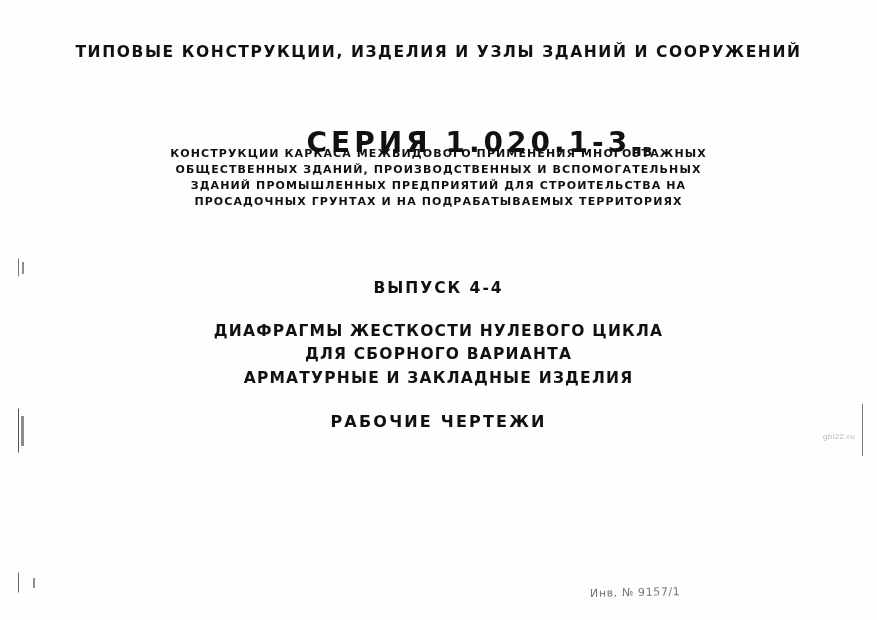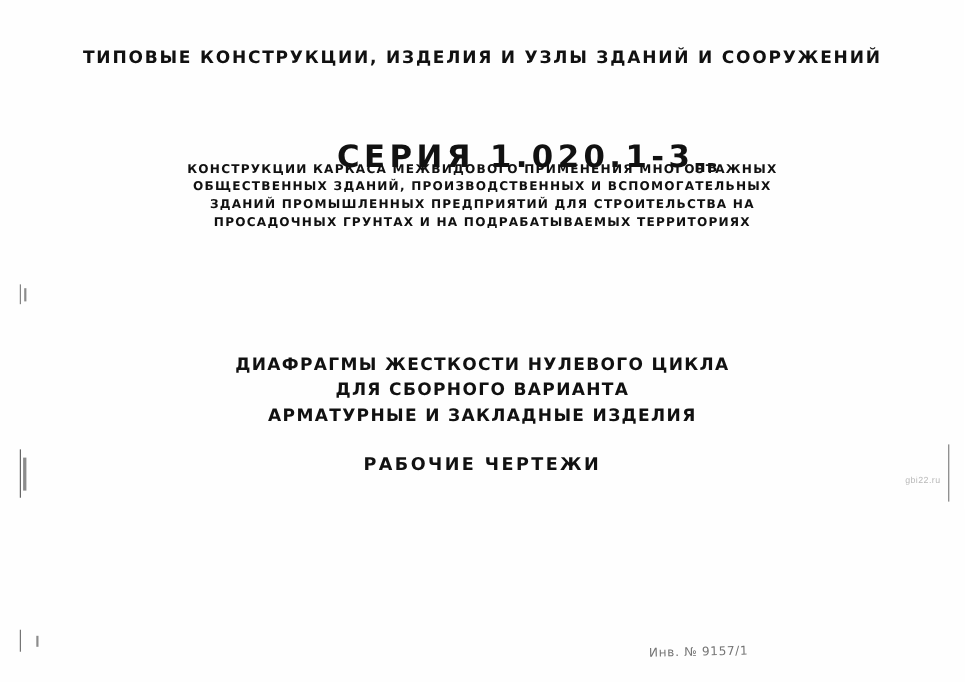--- a/index.html
+++ b/index.html
@@ -158,20 +158,21 @@
 
     <div class="block t-series">
       <span>СЕРИЯ 1.020.1-3</span><span class="suffix">пв</span>
     </div>
 
     <div class="block t-desc">КОНСТРУКЦИИ КАРКАСА МЕЖВИДОВОГО ПРИМЕНЕНИЯ МНОГОЭТАЖНЫХ
 ОБЩЕСТВЕННЫХ ЗДАНИЙ, ПРОИЗВОДСТВЕННЫХ И ВСПОМОГАТЕЛЬНЫХ
 ЗДАНИЙ ПРОМЫШЛЕННЫХ ПРЕДПРИЯТИЙ ДЛЯ СТРОИТЕЛЬСТВА НА
 ПРОСАДОЧНЫХ ГРУНТАХ И НА ПОДРАБАТЫВАЕМЫХ ТЕРРИТОРИЯХ</div>
 
+    <div class="block t-issue">ВЫПУСК 4-4</div>
 
     <div class="block t-docname">РАБОЧИЕ ЧЕРТЕЖИ</div>
 
     <div class="block t-subject">ДИАФРАГМЫ ЖЕСТКОСТИ НУЛЕВОГО ЦИКЛА
 ДЛЯ СБОРНОГО ВАРИАНТА
 АРМАТУРНЫЕ И ЗАКЛАДНЫЕ ИЗДЕЛИЯ</div>
 
   </div>
 
   <div class="watermark">gbi22.ru</div>

